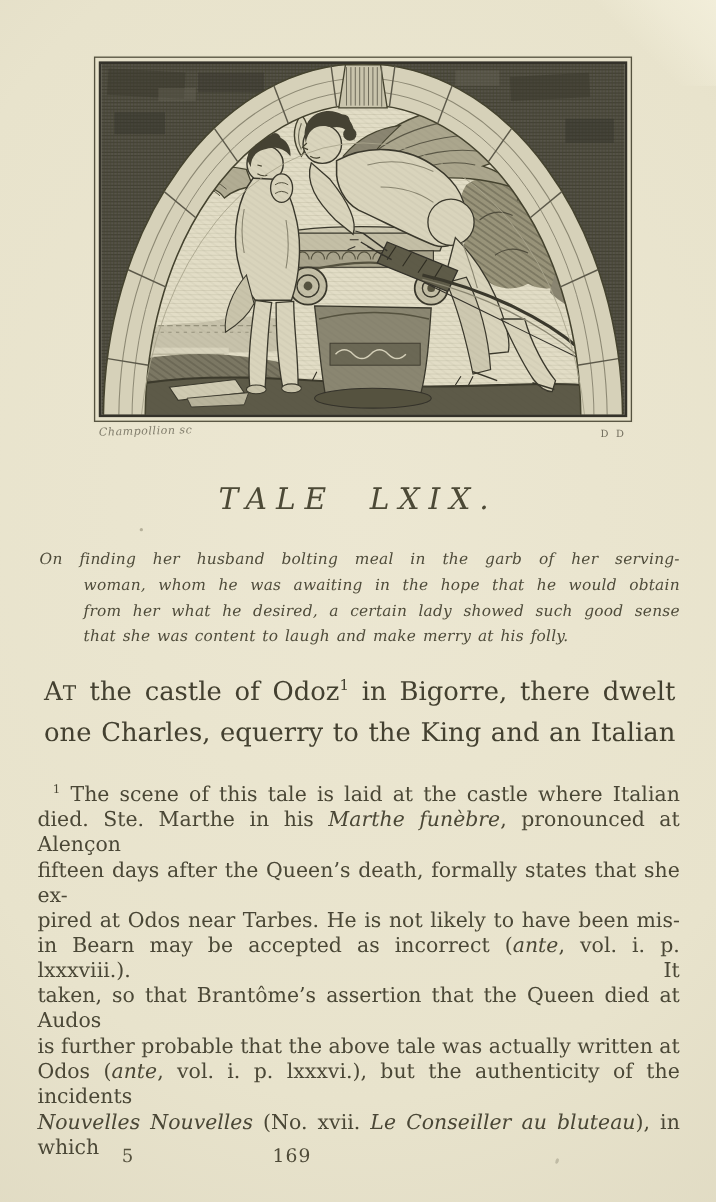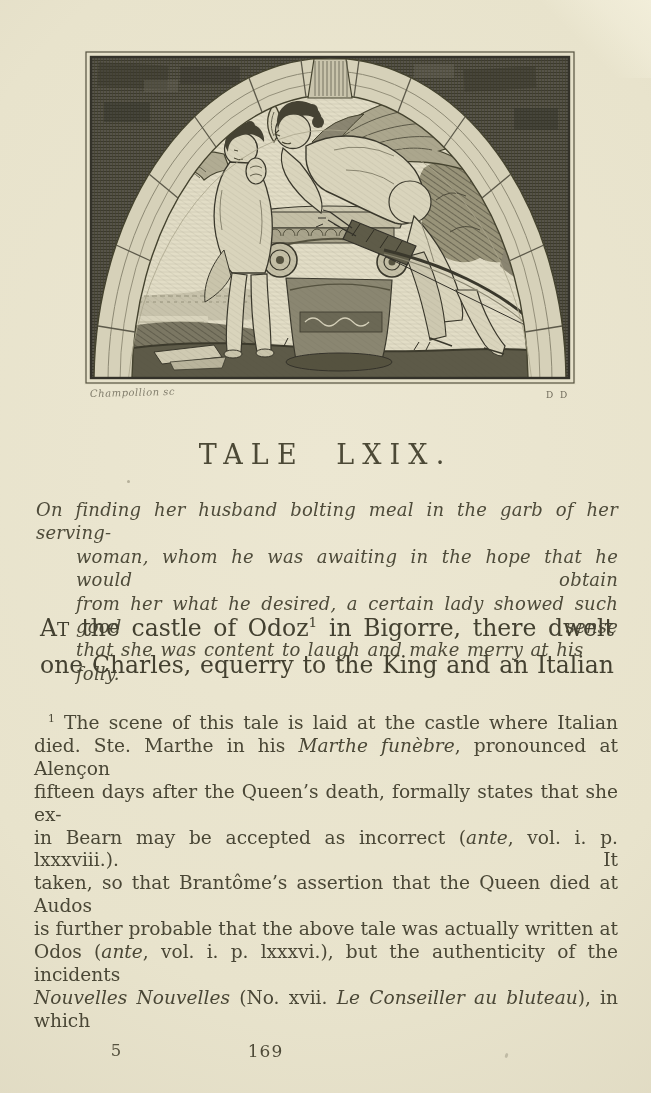--- a/index.html
+++ b/index.html
@@ -22,27 +22,27 @@
     position:absolute; left:90px; top:387px; font-size:10px; font-style:italic;
     color:#817d6c; transform:rotate(-1.5deg); letter-spacing:0.5px;
   }
   .fig-sig-right{
     position:absolute; left:546px; top:390px; font-size:9px;
     color:#6f6b5b; letter-spacing:2px;
   }
   
   .tale-title{
     position:absolute; left:0; top:440px; width:651px;
-    text-align:center; font-size:27px; line-height:30px;
+    text-align:center; font-style:italic; font-size:27px; line-height:30px;
     letter-spacing:0.30em; word-spacing:0.55em; color:#4c4936;
   }
   
   .summary{
     position:absolute; left:36px; top:498px; width:582px;
-    font-style:italic; font-size:18px; line-height:23.4px;
+    font-style:italic; font-size:14px; line-height:23.4px;
     color:#4e4b3a; letter-spacing:0.2px; word-spacing:1.5px;
   }
   .s-line{ text-align:justify; text-align-last:justify; }
   .s-line.ind{ padding-left:40px; }
   .s-line.noj{ text-align:left; text-align-last:auto; }
   
   .body-text{
     position:absolute; left:40px; top:611px; width:574px;
     font-size:23.5px; line-height:35.5px; color:#434030;
   }
@@ -262,20 +262,21 @@
 
   <div class="body-text">
     <div class="b-line"><span>A</span><span class="sc">T</span><span> the castle of Odoz</span><sup>1</sup><span> in Bigorre, there dwelt</span></div>
     <div class="b-line"><span>one Charles, equerry to the King and an Italian</span></div>
   </div>
 
   <div class="footnote">
     <div class="f-line first"><sup>1</sup><span> The scene of this tale is laid at the castle where Italian</span></div>
     <div class="f-line"><span>died.  Ste. Marthe in his </span><span style="font-style: italic;">Marthe funèbre</span><span>, pronounced at Alençon</span></div>
     <div class="f-line"><span>fifteen days after the Queen’s death, formally states that she ex-</span></div>
+    <div class="f-line"><span>pired at Odos near Tarbes.  He is not likely to have been mis-</span></div>
     <div class="f-line"><span>in Bearn may be accepted as incorrect (</span><span style="font-style: italic;">ante</span><span>, vol. i. p. lxxxviii.).  It</span></div>
     <div class="f-line"><span>taken, so that Brantôme’s assertion that the Queen died at Audos</span></div>
     <div class="f-line"><span>is further probable that the above tale was actually written at</span></div>
     <div class="f-line"><span>Odos (</span><span style="font-style: italic;">ante</span><span>, vol. i. p. lxxxvi.), but the authenticity of the incidents</span></div>
     <div class="f-line"><span style="font-style: italic;">Nouvelles Nouvelles</span><span> (No. xvii. </span><span style="font-style: italic;">Le Conseiller au bluteau</span><span>), in which</span></div>
 
   </div>
 
   <div class="sig-mark">5</div>
   <div class="folio">169</div>

